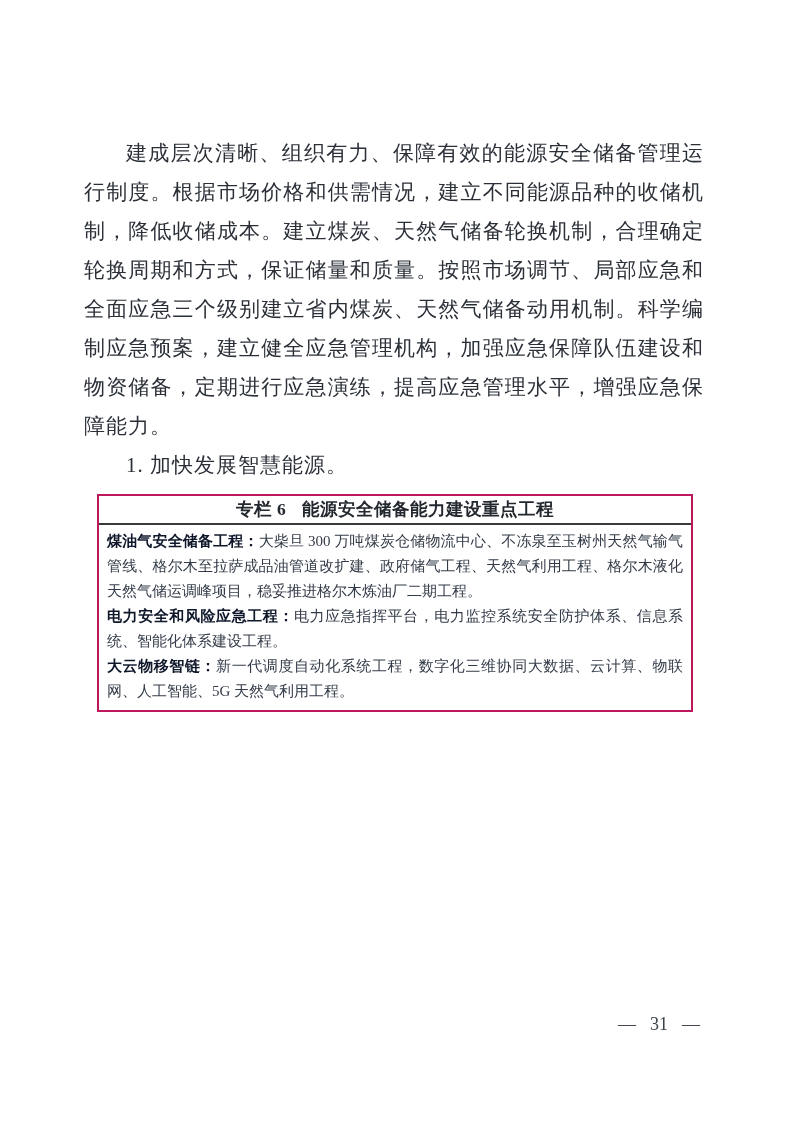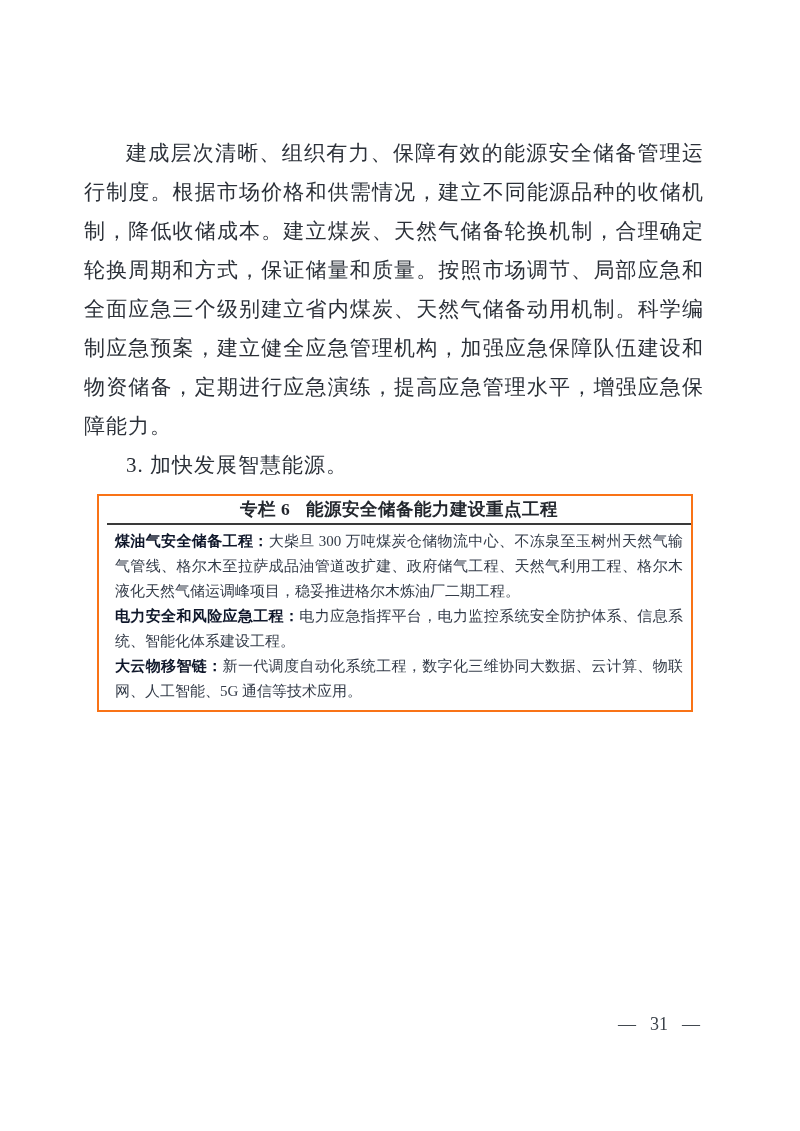--- a/index.html
+++ b/index.html
@@ -26,23 +26,22 @@
     font-size: 21px;
     line-height: 39px;
     letter-spacing: 1px;
     text-align: justify;
     text-justify: inter-character;
     text-indent: 2em;
     color: #2b3038;
   }
   .panel {
     margin: 9px 11px 0 13px;
-    border: 2px solid #f97316;
+    border: 2px solid #be185d;
     background: #ffffff;
-    padding-left: 8px;
   }
   .panel-title {
     text-align: center;
     font-weight: bold;
     font-size: 17.5px;
     line-height: 22px;
     padding: 2px 0 3px 0;
     border-bottom: 2px solid #3a3a3a;
     color: #23272e;
     letter-spacing: 0.5px;
@@ -78,31 +77,31 @@
     margin: 14px 14px;
   }
 </style>
 </head>
 <body>
 
 <div class="content">
 
   <p class="para">建成层次清晰、组织有力、保障有效的能源安全储备管理运行制度。根据市场价格和供需情况，建立不同能源品种的收储机制，降低收储成本。建立煤炭、天然气储备轮换机制，合理确定轮换周期和方式，保证储量和质量。按照市场调节、局部应急和全面应急三个级别建立省内煤炭、天然气储备动用机制。科学编制应急预案，建立健全应急管理机构，加强应急保障队伍建设和物资储备，定期进行应急演练，提高应急管理水平，增强应急保障能力。</p>
 
-  <p class="para">3. 加快发展智慧能源。</p>
+  <p class="para">1. 加快发展智慧能源。</p>
 
 
   <div class="panel">
     <div class="panel-title">
       <span class="panel-label">专栏 6</span><span>能源安全储备能力建设重点工程</span>
     </div>
     <div class="panel-body">
       <p class="panel-item"><b>煤油气安全储备工程：</b><span>大柴旦 300 万吨煤炭仓储物流中心、不冻泉至玉树州天然气输气管线、格尔木至拉萨成品油管道改扩建、政府储气工程、天然气利用工程、格尔木液化天然气储运调峰项目，稳妥推进格尔木炼油厂二期工程。</span></p>
       <p class="panel-item"><b>电力安全和风险应急工程：</b><span>电力应急指挥平台，电力监控系统安全防护体系、信息系统、智能化体系建设工程。</span></p>
-      <p class="panel-item"><b>大云物移智链：</b><span>新一代调度自动化系统工程，数字化三维协同大数据、云计算、物联网、人工智能、5G 通信等技术应用。</span></p>
+      <p class="panel-item"><b>大云物移智链：</b><span>新一代调度自动化系统工程，数字化三维协同大数据、云计算、物联网、人工智能、5G 天然气利用工程。</span></p>
     </div>
   </div>
 
 </div>
 
 <div class="page-number">
   <span>—</span><span class="num">31</span><span>—</span>
 </div>
 
 </body></html>

